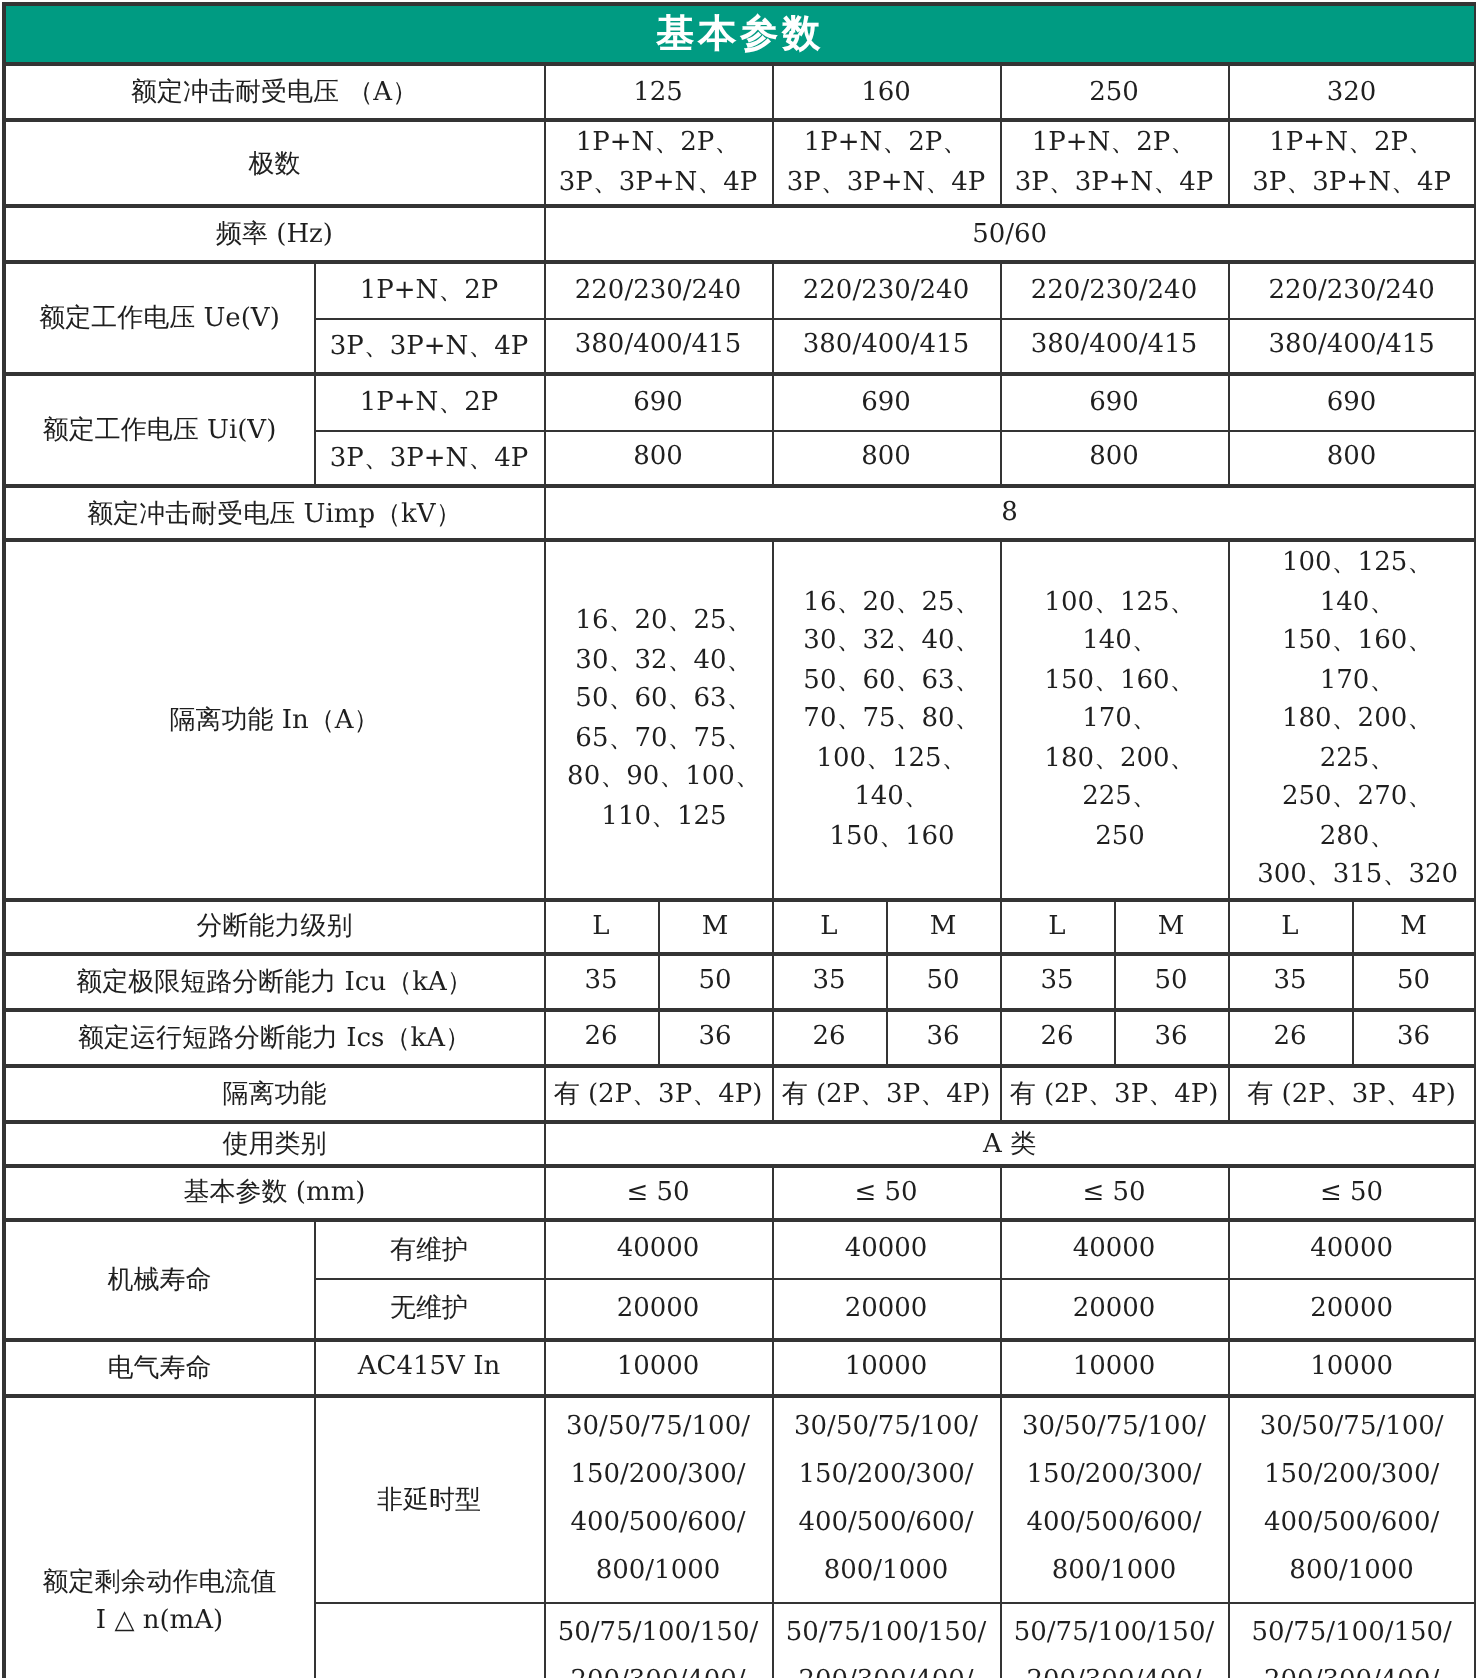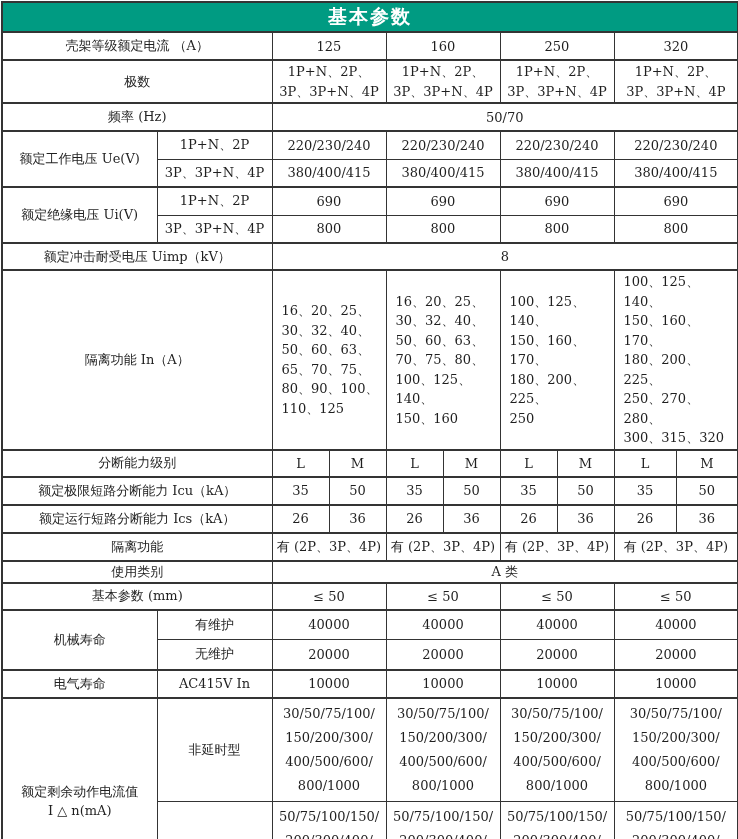--- a/index.html
+++ b/index.html
@@ -27,21 +27,21 @@
   th.title{
     background:var(--header-bg,#009b82);
     color:var(--header-text,#ffffff);
     font-size:19px;
     font-weight:bold;
     letter-spacing:2px;
     border-bottom-width:2px;
   }
   td.multi{white-space:pre-line;line-height:1.5;margin-left:28px;}
   td.multi-wide{white-space:pre-line;line-height:1.85;}
-  td.left{text-align:left;padding-left:9px;}
+  td.left{text-align:center;padding-left:9px;}
 </style>
 </head>
 <body>
 
 <table class="spec">
   <colgroup>
     <col style="width:155px">
       <col style="width:115px">
     <col style="width:57px">
       <col style="width:57px">
@@ -52,62 +52,62 @@
     <col style="width:62px">
       <col style="width:62px">
   </colgroup>
 
   <tbody>
       <tr style="height:24px">
     <th class="title" colspan="10">基本参数</th>
   </tr>
 
   <tr class="thick" style="height:28px">
-    <td colspan="2">壳架等级额定电流 （A）</td>
+    <td colspan="2">额定冲击耐受电压 （A）</td>
     <td colspan="2">125</td>
     <td colspan="2">160</td>
     <td colspan="2">250</td>
     <td colspan="2">320</td>
   </tr>
 
   <tr class="thick" style="height:42px">
     <td colspan="2">极数</td>
     <td colspan="2" class="multi">1P+N、2P、
 3P、3P+N、4P</td>
     <td colspan="2" class="multi">1P+N、2P、
 3P、3P+N、4P</td>
     <td colspan="2" class="multi">1P+N、2P、
 3P、3P+N、4P</td>
     <td colspan="2" class="multi">1P+N、2P、
 3P、3P+N、4P</td>
   </tr>
 
   <tr class="thick" style="height:28px">
     <td colspan="2">频率 (Hz)</td>
-    <td colspan="8">50/70</td>
+    <td colspan="8">50/60</td>
   </tr>
 
   <tr class="thick" style="height:28px">
     <td rowspan="2">额定工作电压 Ue(V)</td>
     <td>1P+N、2P</td>
     <td colspan="2">220/230/240</td>
     <td colspan="2">220/230/240</td>
     <td colspan="2">220/230/240</td>
     <td colspan="2">220/230/240</td>
   </tr>
   <tr style="height:28px">
     <td>3P、3P+N、4P</td>
     <td colspan="2">380/400/415</td>
     <td colspan="2">380/400/415</td>
     <td colspan="2">380/400/415</td>
     <td colspan="2">380/400/415</td>
   </tr>
 
   <tr class="thick" style="height:28px">
-    <td rowspan="2">额定绝缘电压 Ui(V)</td>
+    <td rowspan="2">额定工作电压 Ui(V)</td>
     <td>1P+N、2P</td>
     <td colspan="2">690</td>
     <td colspan="2">690</td>
     <td colspan="2">690</td>
     <td colspan="2">690</td>
   </tr>
   <tr style="height:28px">
     <td>3P、3P+N、4P</td>
     <td colspan="2">800</td>
     <td colspan="2">800</td>

